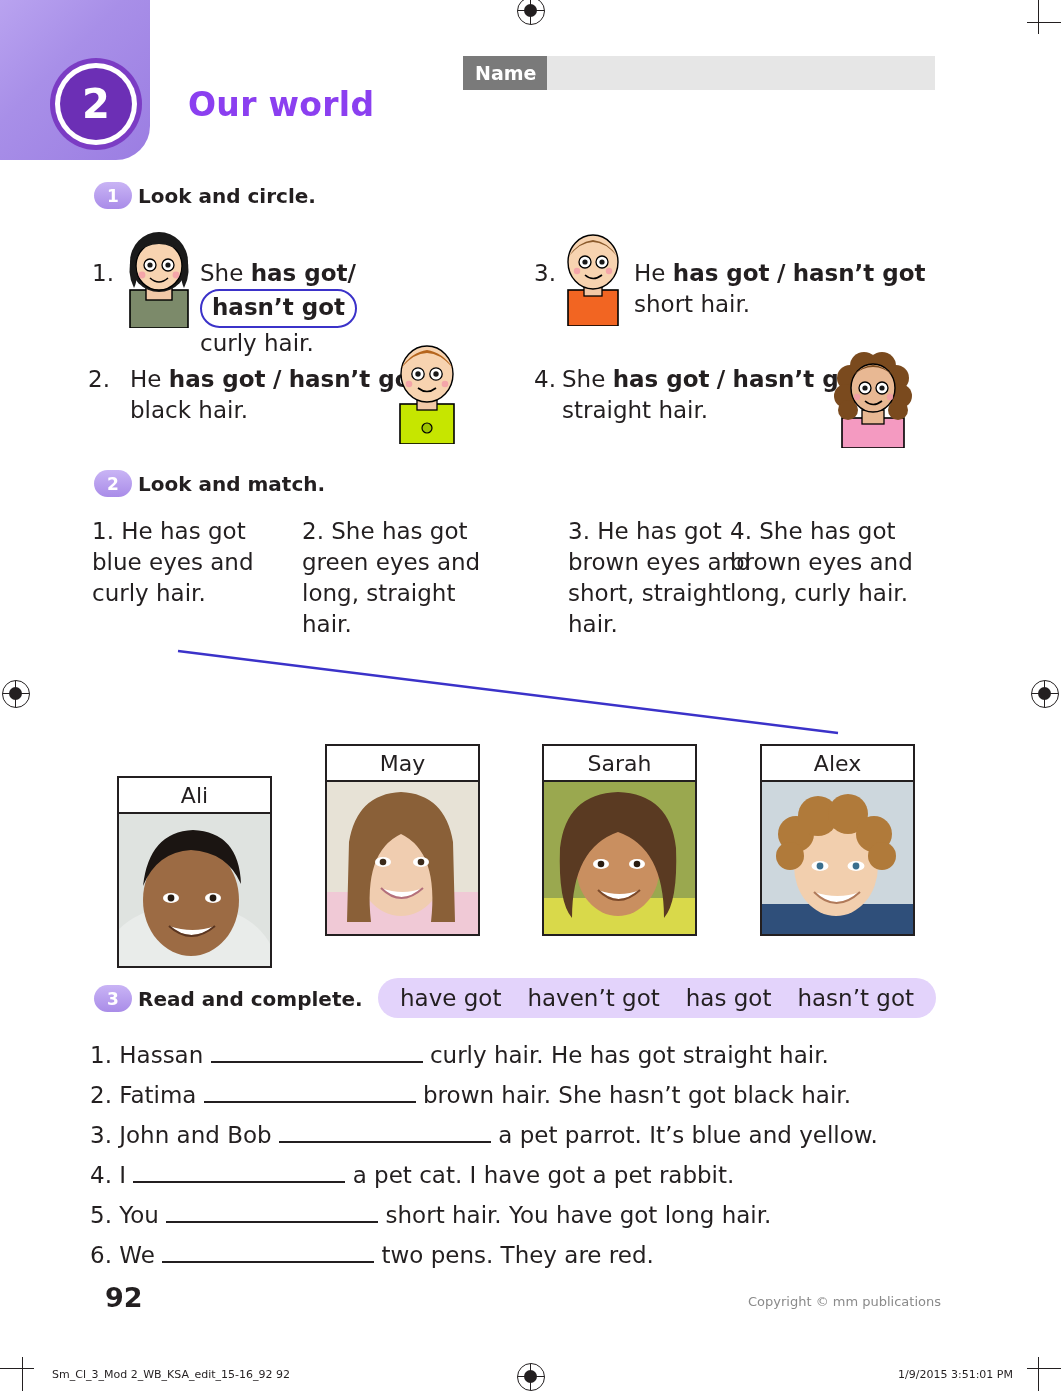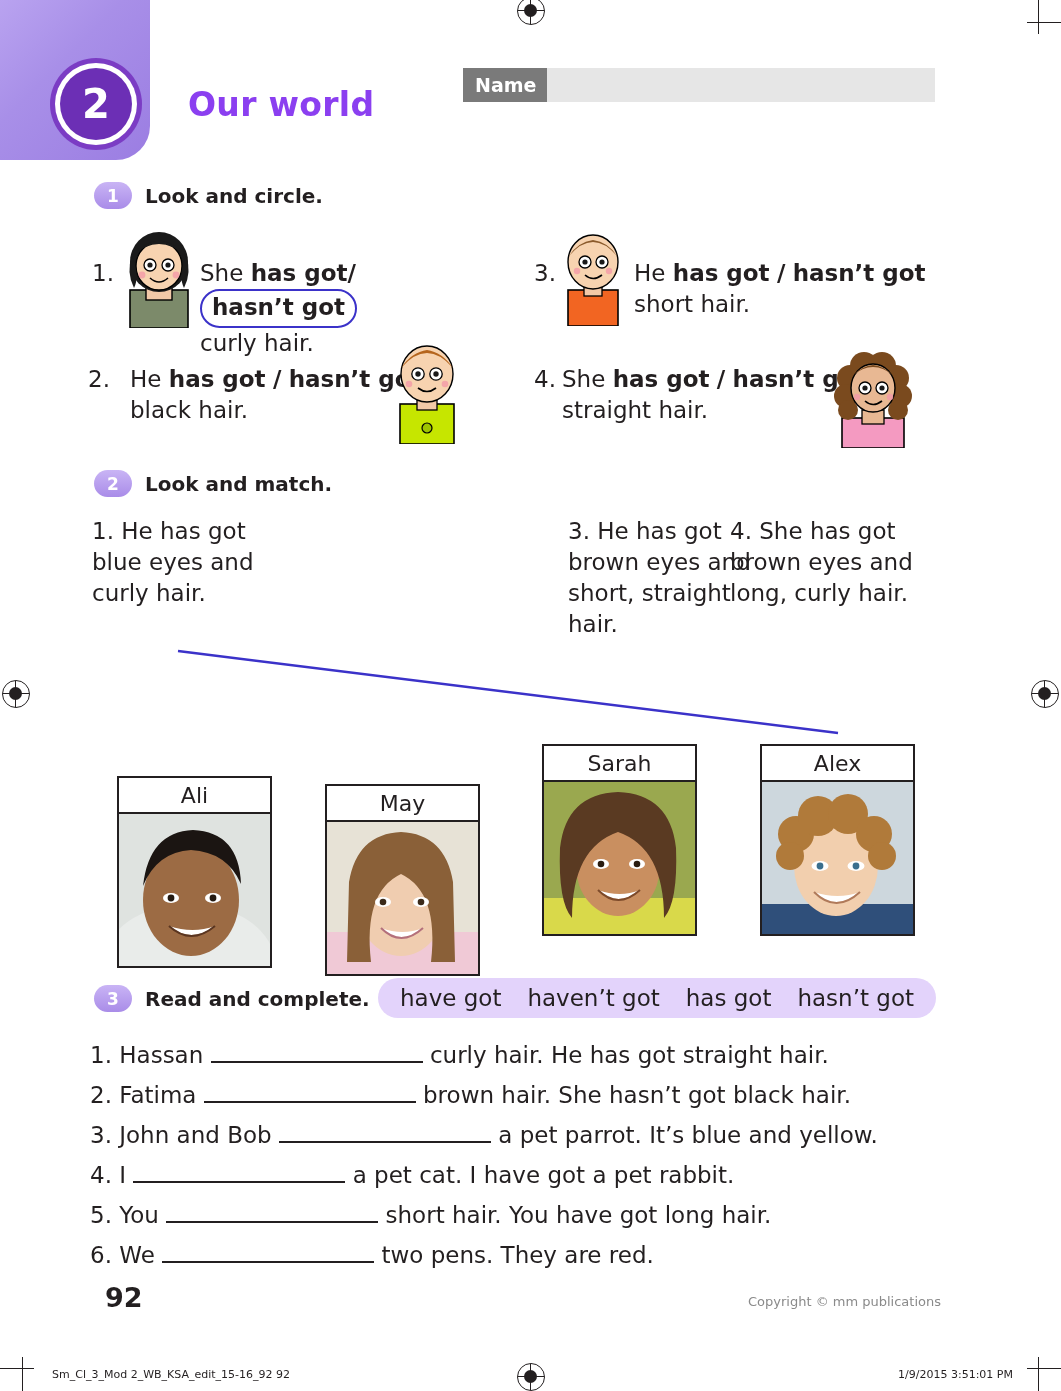--- a/index.html
+++ b/index.html
@@ -50,21 +50,21 @@
   .nc-field { width:388px; height:34px; background:#e6e6e6; }
 
   
   .ex-num {
     width:38px; height:27px; border-radius:14px;
     background:linear-gradient(180deg,#c9b4f5,#a98ce8);
     color:#fff; font-weight:bold; font-size:17px;
     display:flex; align-items:center; justify-content:center;
     box-shadow:0 0 0 2px #fff;
   }
-  .ex-title { font-size:20px; font-weight:bold; color:#231f20; margin-left:13px; }
+  .ex-title { font-size:20px; font-weight:bold; color:#231f20; margin-left:6px; }
   .ex-head { position:absolute; display:flex; align-items:center; }
 
   .txt { position:absolute; font-size:23px; line-height:31px; }
   .b { font-weight:bold; }
   .sep { font-weight:bold; }
 
   .circled {
     display:inline-block; border:2px solid #3b32c9; border-radius:20px;
     padding:1px 10px 3px 10px; font-weight:bold;
   }
@@ -118,21 +118,21 @@
       <i></i>
     </div>
   <div class="reg" style="left:517px;top:1363px;">
       <i></i>
     </div>
 
   <div class="corner"></div>
   <div class="unit-badge">2</div>
   <div class="unit-title">Our world</div>
 
-  <div class="nc-row" style="left:463px;top:68px;">
+  <div class="nc-row" style="left:463px;top:56px;">
     <div class="nc-label">Name</div>
     <div class="nc-field"></div>
   </div>
 
   <div class="ex-head" style="left:94px;top:182px;">
     <div class="ex-num">1</div>
     <div class="ex-title">Look and circle.</div>
   </div>
 
   <div class="txt" style="left:92px;top:258px;">1.</div>
@@ -239,20 +239,24 @@
 
   <div class="ex-head" style="left:94px;top:470px;">
     <div class="ex-num">2</div>
     <div class="ex-title">Look and match.</div>
   </div>
 
   <div class="txt" style="left:92px;top:516px;width:190px;">
     <span>1.</span>
     <span>He has got blue eyes and curly hair.</span>
   </div>
+  <div class="txt" style="left:302px;top:516px;width:205px;">
+    <span>2.</span>
+    <span>She has got green eyes and long, straight hair.</span>
+  </div>
   <div class="txt" style="left:520px;top:516px;width:200px;margin-left:48px;">
     <span>3.</span>
     <span>He has got brown eyes and short, straight hair.</span>
   </div>
   <div class="txt" style="left:730px;top:516px;width:215px;">
     <span>4.</span>
     <span>She has got brown eyes and long, curly hair.</span>
   </div>
 
   <svg style="position:absolute;left:0;top:0;width:1061px;height:1391px;pointer-events:none;">
@@ -270,21 +274,21 @@
         <ellipse cx="52" cy="84" rx="8" ry="5" fill="#fff"></ellipse>
         <ellipse cx="94" cy="84" rx="8" ry="5" fill="#fff"></ellipse>
         <circle cx="52" cy="84" r="3.4" fill="#241a12"></circle>
         <circle cx="94" cy="84" r="3.4" fill="#241a12"></circle>
         <path d="M50 112 Q72 130 96 112 Q74 120 50 112Z" fill="#fff"></path>
         <path d="M50 112 Q72 132 96 112" stroke="#5a3520" stroke-width="2" fill="none"></path>
       </svg>
     </div>
   </div>
 
-  <div class="card" style="left:325px;top:784px;">
+  <div class="card" style="left:325px;top:744px;">
     <div class="cap">May</div>
     <div class="ph">
       <svg width="151" height="152" viewBox="0 0 151 152">
         <rect width="151" height="152" fill="#e7e2d6"></rect>
         <rect x="0" y="110" width="151" height="42" fill="#f0c9d6"></rect>
         <ellipse cx="74" cy="82" rx="44" ry="52" fill="#f0cdb0"></ellipse>
         <path d="M22 60 Q30 12 74 10 Q118 12 126 60 L128 140 L104 140 Q112 70 74 52 Q36 70 44 140 L20 140Z" fill="#8a6038"></path>
         <ellipse cx="56" cy="80" rx="8" ry="5" fill="#fff"></ellipse>
         <ellipse cx="94" cy="80" rx="8" ry="5" fill="#fff"></ellipse>
         <circle cx="56" cy="80" r="3.3" fill="#3b2a1a"></circle>

